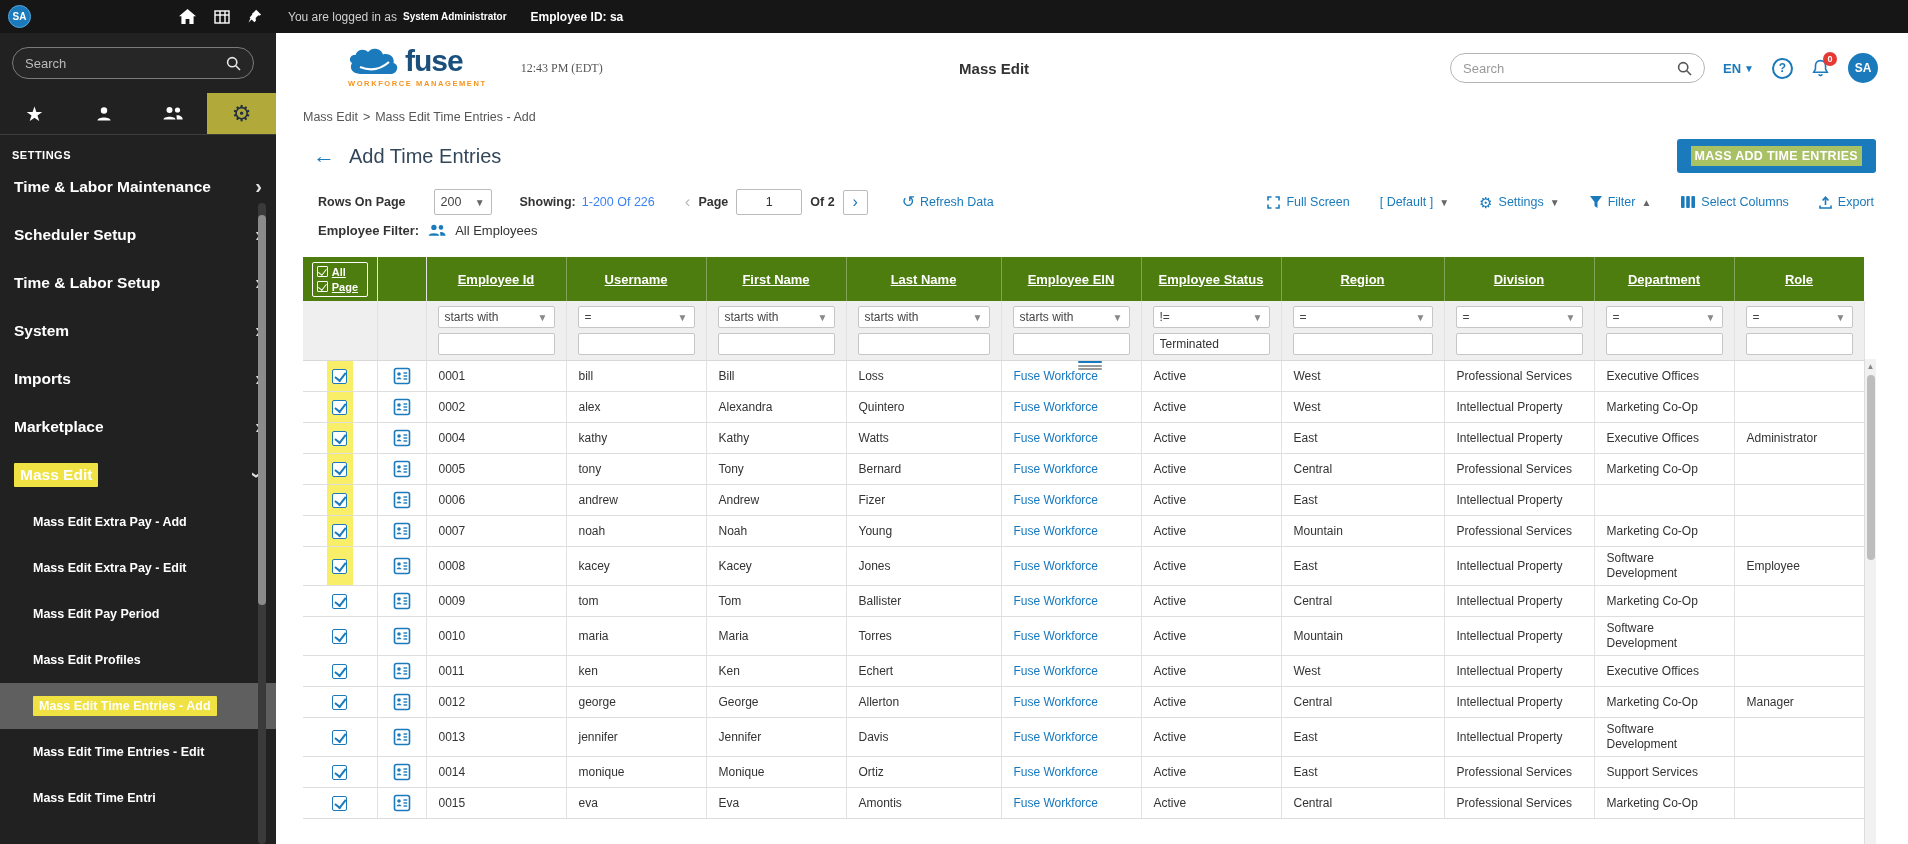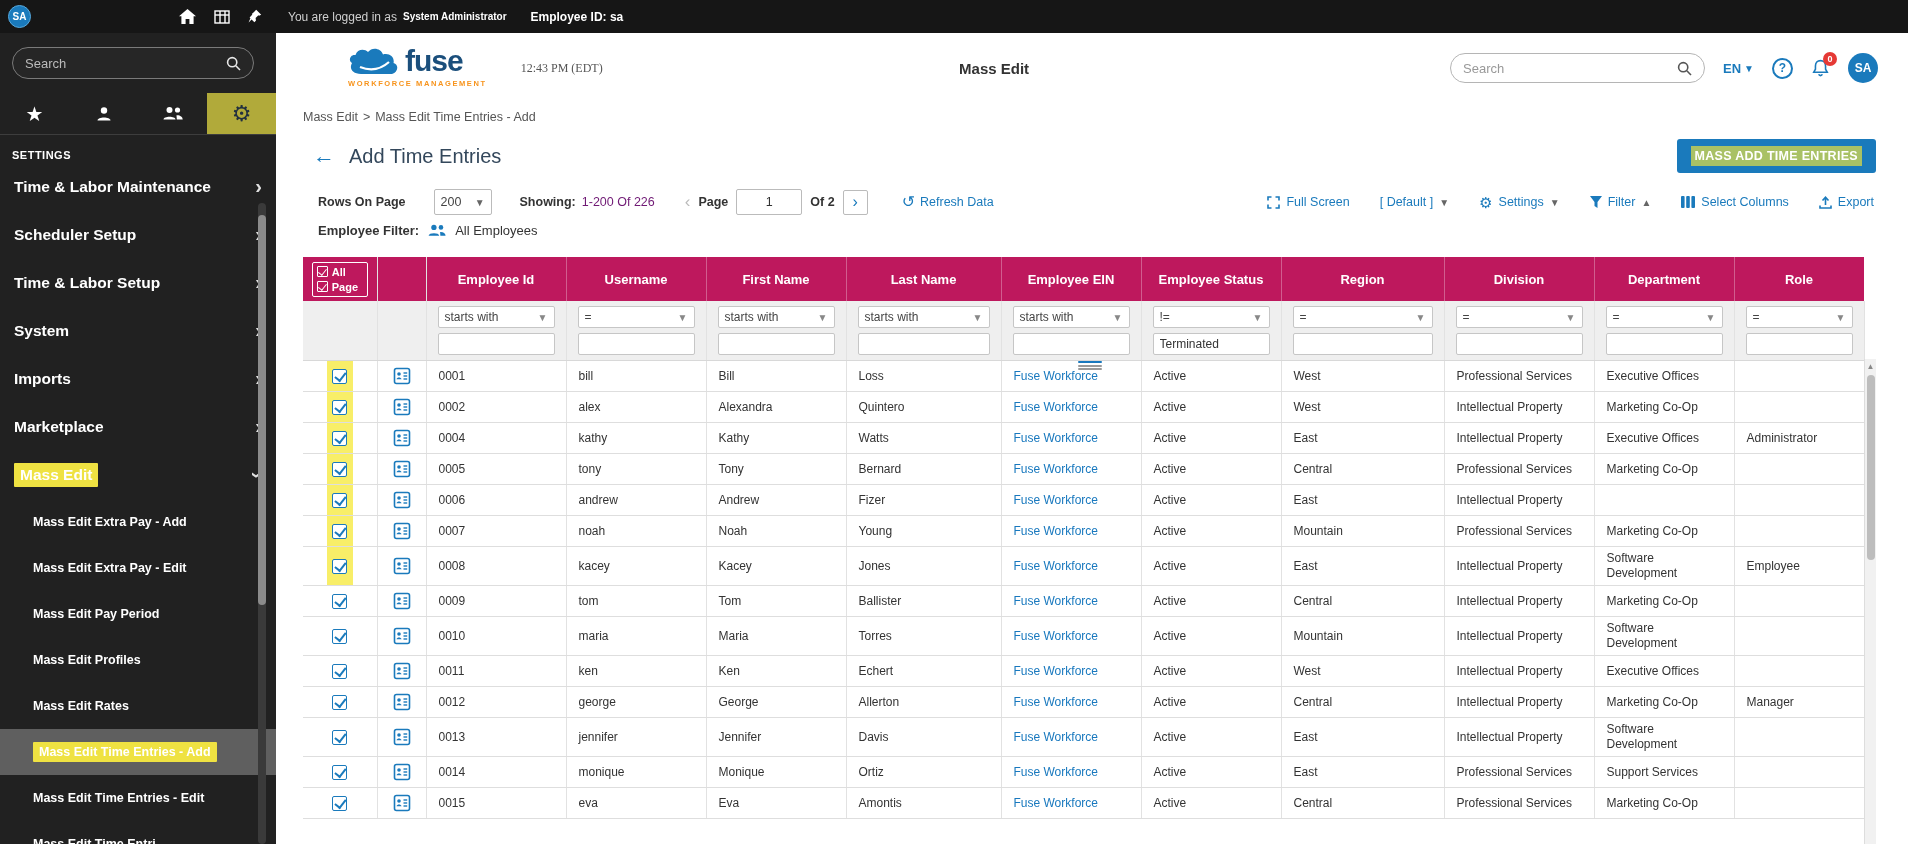--- a/index.html
+++ b/index.html
@@ -74,41 +74,41 @@
   .primary-btn { margin-left:auto; height:34px; background:#1a7abc; border:none; border-radius:3px; padding:0 14px;
                  color:#fff; font-size:12.5px; font-weight:bold; letter-spacing:.3px; cursor:pointer; font-family:inherit; }
   .btn-hl { background:rgba(246,232,54,.65); padding:3px 4px; }
 
   .toolbar { height:42px; display:flex; align-items:center; padding:0 34px 0 42px; font-size:12.5px; color:#333; margin-top:2px;gap:12px; }
   .toolbar b { font-weight:bold; }
   .tb-gap { margin-left:16px; display:flex; align-items:flex-start; gap:6px; }
   .select-box { height:26px; min-width:58px; border:1px solid #bbb; border-radius:2px; background:#fff; display:flex;
                 align-items:center; justify-content:space-between; padding:0 6px; gap:6px; cursor:pointer; color:#444; }
   .select-box .caret { color:#666; }
-  .blue { color:#701a75; }
+  .blue { color:#3b82f6; }
   .pager { display:flex; align-items:center; gap:8px; margin-left:18px; }
   .pg-prev { color:#bbb; font-size:17px; cursor:default; }
   .page-input { width:66px; height:26px; border:1px solid #bbb; border-radius:2px; text-align:center; font-size:12.5px;
                 color:#333; outline:none; font-family:inherit; }
   .pg-next { width:25px; height:25px; border:1px solid #bbb; border-radius:2px; display:flex; align-items:center;
              justify-content:center; color:#1a7abc; font-size:16px; cursor:pointer; background:#fff; }
   .refresh { margin-left:22px; display:flex; align-items:center; gap:5px; color:#1a7abc; cursor:pointer; }
   .refresh .rico { font-size:16px; line-height:1; }
   .toolbar-right { margin-left:auto; display:flex; align-items:center; gap:30px; }
   .tb-action { display:flex; align-items:center; gap:6px; color:#1a7abc; cursor:pointer; font-size:12.5px; }
   .tb-action .gear { font-size:15px; line-height:1; }
 
   .emp-filter { height:30px; display:flex; align-items:flex-start; padding-left:42px; font-size:13px; color:#333; gap:8px; margin-bottom:4px; }
   .emp-filter .val { color:#333; cursor:pointer; }
 
   
   .grid-wrap { flex:1; position:relative; margin-left:27px; width:1573px; overflow:hidden; }
   table.grid { border-collapse:collapse; table-layout:fixed; width:1561px; }
   .grid th, .grid td { border-right:1px solid #e2e2e2; }
-  .grid thead th { height:44px; background:#be185d; color:#fff; font-size:13px; font-weight:bold; text-align:center; }
+  .grid thead th { height:44px; background:#4d7c0f; color:#fff; font-size:13px; font-weight:bold; text-align:center;text-decoration:underline; }
   .grid thead th.col-head { border-right:1px solid rgba(255,255,255,.3); cursor:pointer; }
   th.select-th { background:#191919; }
   .allpage-box { width:56px; margin:0 auto; border:1px solid #fff; border-radius:2px; padding:3px 4px; display:flex; flex-direction:column; gap:3px; }
   .ap-row { display:flex; align-items:center; gap:4px; }
   .mini-cb { width:11px; height:11px; border:1.4px solid #fff; border-radius:1px; position:relative; flex:none; cursor:pointer; }
   .mini-cb::after { content:""; position:absolute; left:2.5px; top:-0.5px; width:3.5px; height:7px;
                     border:solid #fff; border-width:0 1.6px 1.6px 0; transform:rotate(38deg); }
   .ap-label { color:#fff; font-size:11px; font-weight:bold; }
   .icon-th { background:#1878be; }
 
@@ -252,23 +252,20 @@
     <span>Mass Edit Extra Pay - Add</span>
   </div>
         <div class="subnav-item">
     <span>Mass Edit Extra Pay - Edit</span>
   </div>
         <div class="subnav-item">
     <span>Mass Edit Pay Period</span>
   </div>
         <div class="subnav-item">
     <span>Mass Edit Profiles</span>
-  </div>
-        <div class="subnav-item">
-    <span>Mass Edit Rates</span>
   </div>
         <div class="subnav-item selected">
     <span class="hl">Mass Edit Time Entries - Add</span>
   </div>
         <div class="subnav-item">
     <span>Mass Edit Time Entries - Edit</span>
   </div>
         <div class="subnav-item">
     <span>Mass Edit Time Entri</span>
   </div>

